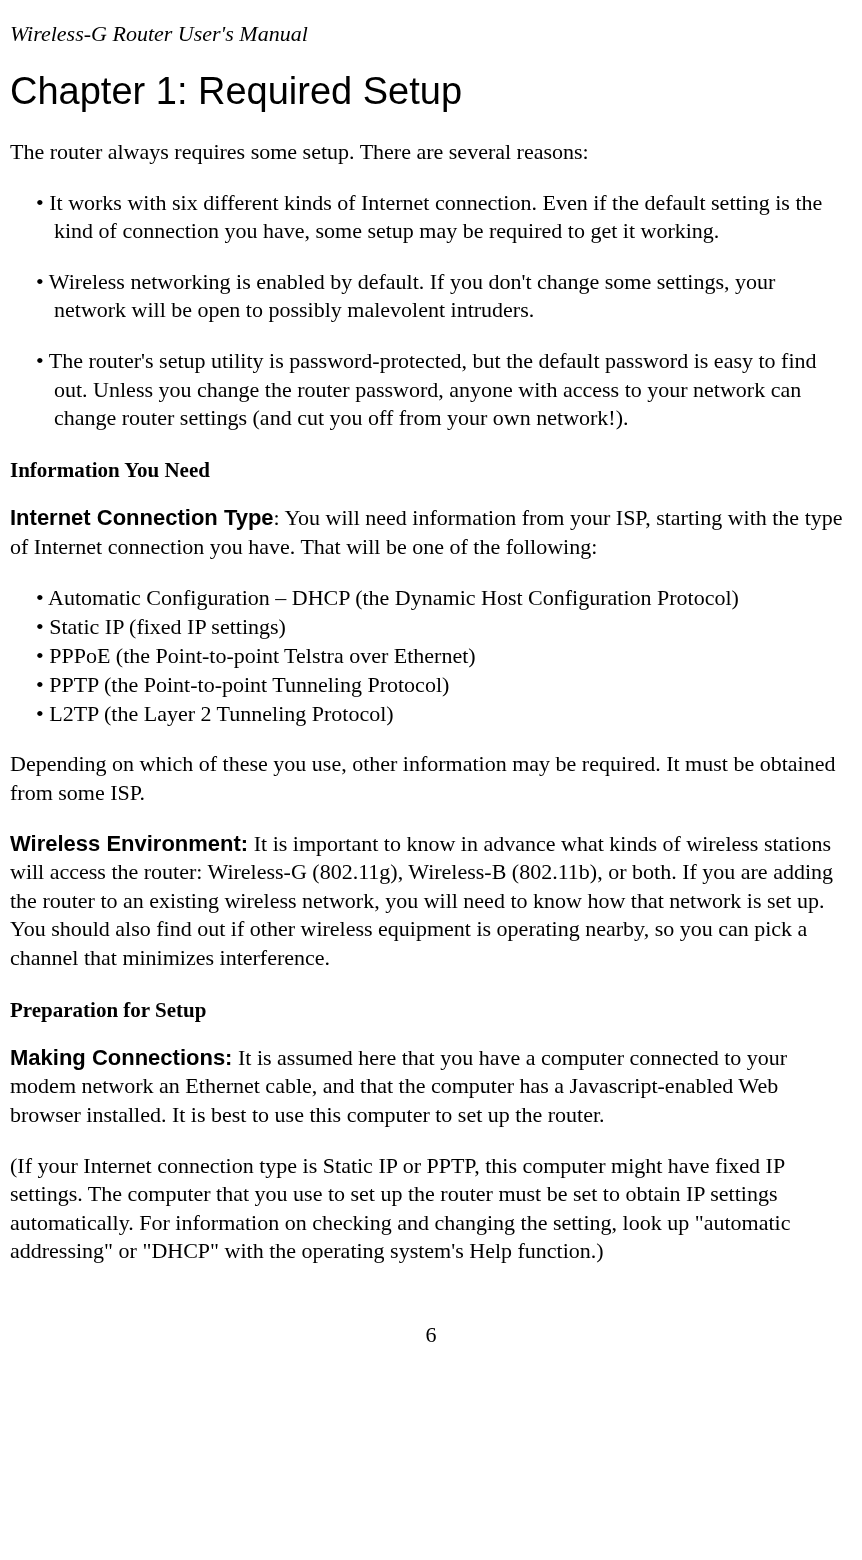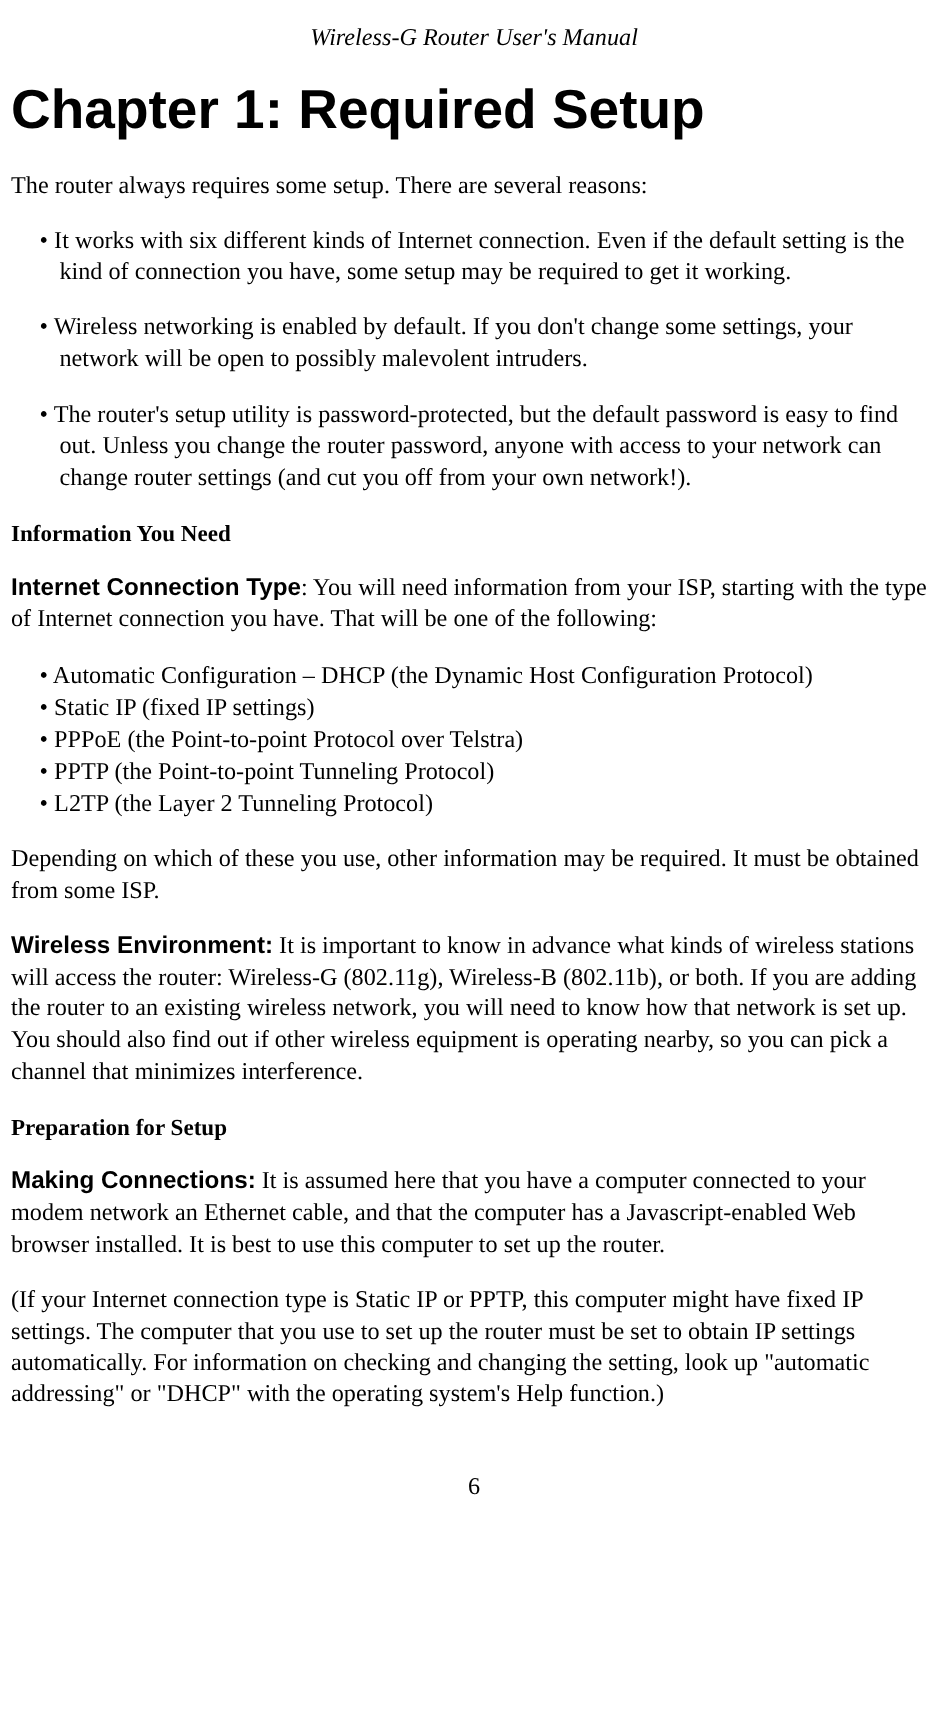--- a/index.html
+++ b/index.html
@@ -7,28 +7,28 @@
       font-size: 22px;
       line-height: 1.3;
       color: #000;
       background: #fff;
       margin: 0;
       padding: 20px 10px 30px 10px;
       width: 842px;
     }
     .header {
       font-style: italic;
-      text-align: center;
+      text-align: left;
       margin-bottom: 10px;
       font-size: 22px;
     }
     h1 {
       font-family: Arial, Helvetica, sans-serif;
-      font-weight: bold;
-      font-size: 50px;
+      font-weight: normal;
+      font-size: 38px;
       margin: 18px 0 22px 0;
     }
     h2 {
       font-family: Liberation Serif, serif;
       font-weight: bold;
       font-size: 21px;
       margin: 24px 0 20px 0;
     }
     p {
       margin: 0 0 22px 0;
@@ -75,21 +75,21 @@
   <div class="bullet-item"><span class="bullet">• </span><span>The router's setup utility is password-protected, but the default password is easy to find out. Unless you change the router password, anyone with access to your network can change router settings (and cut you off from your own network!).</span></div>
 </div>
 
 <h2>Information You Need</h2>
 
 <p><span class="bold-label">Internet Connection Type</span><span>: You will need information from your ISP, starting with the type of Internet connection you have. That will be one of the following:</span></p>
 
 <div class="bullet-list">
   <div class="bullet-item-tight"><span class="bullet">• </span><span>Automatic Configuration – DHCP (the Dynamic Host Configuration Protocol)</span></div>
   <div class="bullet-item-tight"><span class="bullet">• </span><span>Static IP (fixed IP settings)</span></div>
-  <div class="bullet-item-tight"><span class="bullet">• </span><span>PPPoE (the Point-to-point Protocol over Telstra)</span></div>
+  <div class="bullet-item-tight"><span class="bullet">• </span><span>PPPoE (the Point-to-point Telstra over Ethernet)</span></div>
   <div class="bullet-item-tight"><span class="bullet">• </span><span>PPTP (the Point-to-point Tunneling Protocol)</span></div>
   <div class="bullet-item-tight"><span class="bullet">• </span><span>L2TP (the Layer 2 Tunneling Protocol)</span></div>
 </div>
 
 <p>Depending on which of these you use, other information may be required. It must be obtained from some ISP.</p>
 
 <p><span class="bold-label">Wireless Environment:</span><span> It is important to know in advance what kinds of wireless stations will access the router: Wireless-G (802.11g), Wireless-B (802.11b), or both. If you are adding the router to an existing wireless network, you will need to know how that network is set up. You should also find out if other wireless equipment is operating nearby, so you can pick a channel that minimizes interference.</span></p>
 
 <h2>Preparation for Setup</h2>
 

